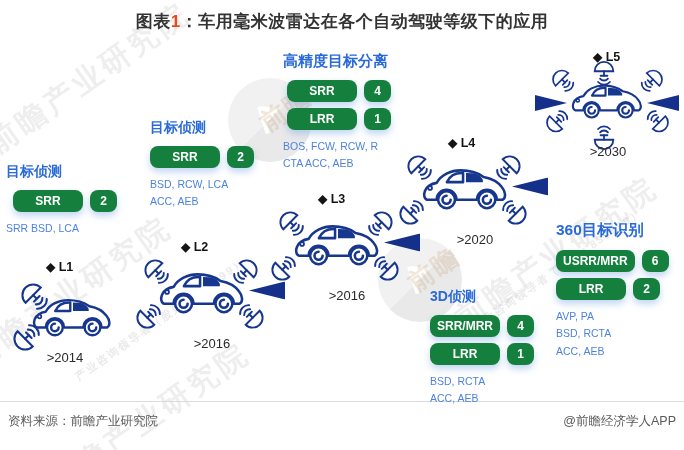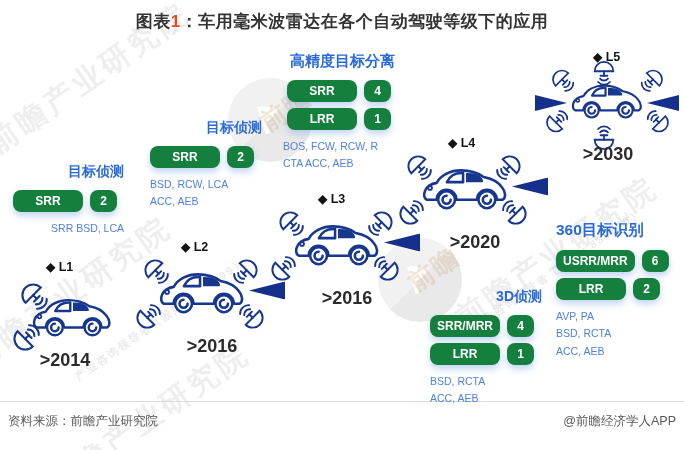--- a/index.html
+++ b/index.html
@@ -18,37 +18,37 @@
   .wm.small{font-size:11px;letter-spacing:2px;color:rgba(140,140,140,.18);}
   .wm-logo{font-size:26px;letter-spacing:2px;color:rgba(205,160,110,.25);}
   .wm-circle{position:absolute;width:84px;height:84px;border-radius:50%;z-index:0;
              background:linear-gradient(135deg,#efefef 50%,#e6e6e6 50%);opacity:.85;}
   .wm-circle svg{position:absolute;left:14px;top:16px;width:52px;height:52px;
                  transform:rotate(-18deg);}
 
   
   .info{position:absolute;z-index:2;}
   .hd{font-weight:bold;color:#2A6AD8;font-size:14px;margin-bottom:9px;white-space:nowrap;}
-  .tc{text-align:right;}
+  .tc{text-align:left;}
   .badge-row{display:flex;gap:7px;margin-bottom:6px;align-items:center;}
   .badge-row.center{justify-content:center;}
   .bn,.bc{background:#15803d;color:#fff;font-weight:bold;font-size:12px;height:22px;
           line-height:22px;border-radius:8px;text-align:center;
           box-shadow:0 4px 7px rgba(120,165,230,.45);}
   .bn{min-width:56px;padding:0 7px;}
   .bc{width:27px;}
   .feat{color:#4E82DE;font-weight:normal;font-size:10.5px;line-height:1.65;margin-top:8px;
         white-space:nowrap;}
 
   
   .cluster{position:absolute;z-index:1;}
   .lvl{position:absolute;font-weight:bold;color:#141414;font-size:12.5px;white-space:nowrap;}
   .lvl .dmd{font-size:12px;}
-  .year{position:absolute;left:0;right:0;text-align:center;font-weight:bold;
-        color:#2B2B2B;font-size:18px;}
+  .year{position:absolute;left:0;right:0;text-align:center;font-weight:normal;
+        color:#2B2B2B;font-size:13px;}
   .car,.radar,.beam{position:absolute;}
   .radar{width:28px;height:24px;transform-origin:50% 50%;}
   .radar.lg{width:30px;height:26px;}
   .rot45{transform:rotate(45deg);}  .rot-45{transform:rotate(-45deg);}
   .rot135{transform:rotate(135deg);} .rot-135{transform:rotate(-135deg);}
   .rot90{transform:rotate(90deg);}  .rot-90{transform:rotate(-90deg);}
 
   
   #cl1{left:6px;top:258px;width:118px;height:110px;}
   #cl2{left:133px;top:240px;width:158px;height:112px;}

